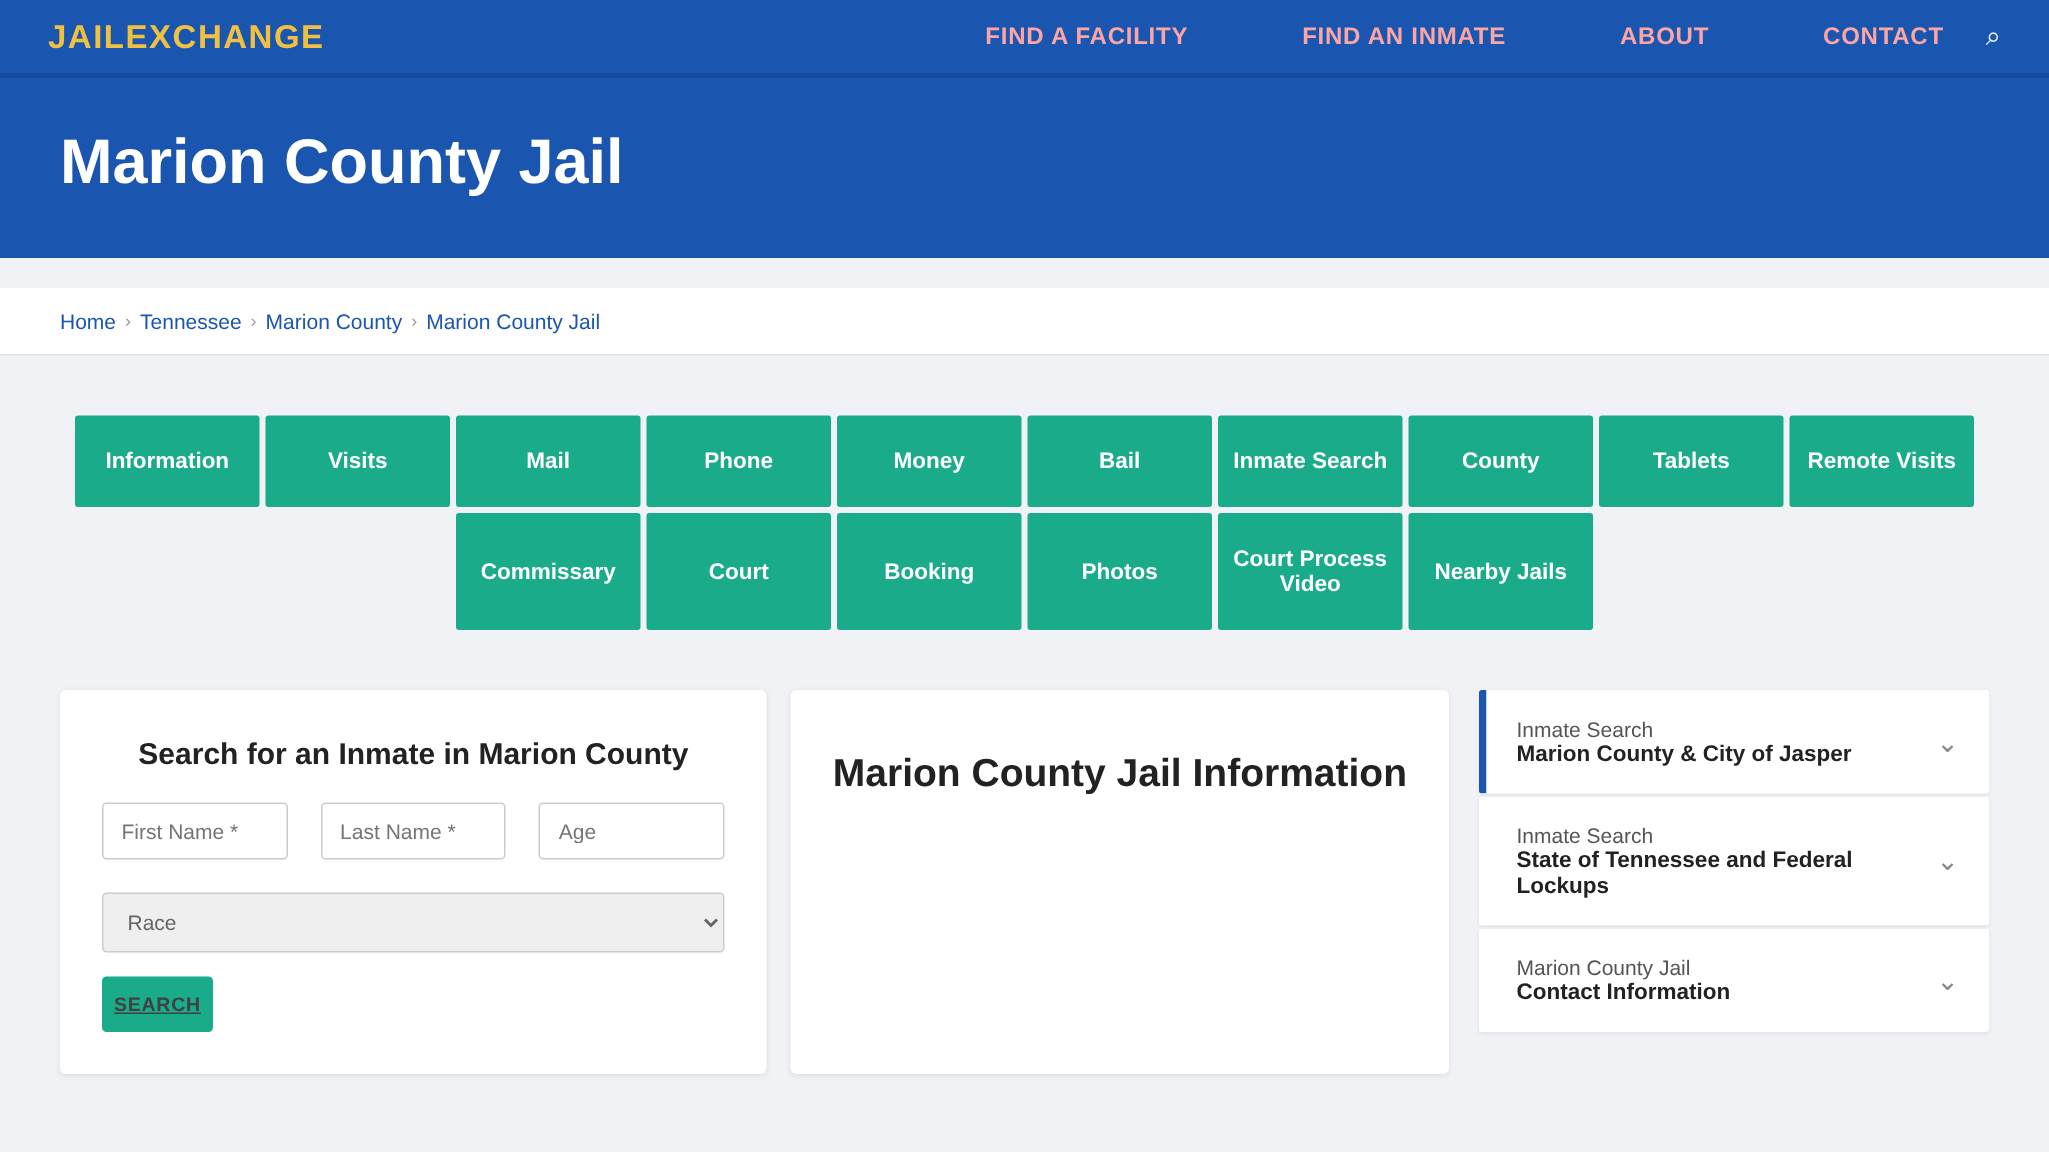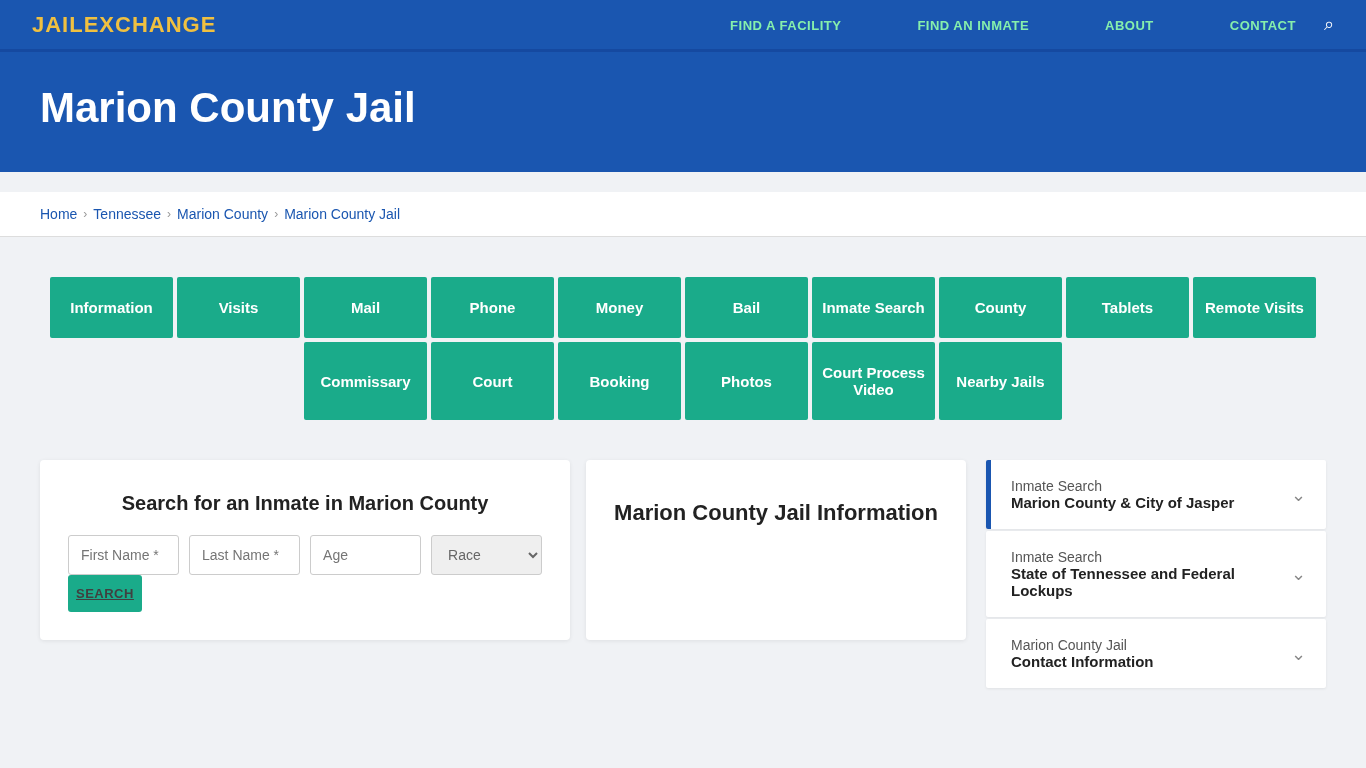--- a/index.html
+++ b/index.html
@@ -22,23 +22,23 @@
       letter-spacing: 1px;
     }
     .logo span { color: #f0c040; }
     .nav-links {
       display: flex;
       align-items: center;
       gap: 28px;
       list-style: none;
     }
     .nav-links li a {
-      color: #86efac;
+      color: #fca5a5;
       text-decoration: none;
-      font-size: 13px;
+      font-size: 16px;
       font-weight: 700;
       letter-spacing: 0.5px;
       text-transform: uppercase;
       padding-left: 48px;
     }
     .search-icon { color: #fff; font-size: 18px; cursor: pointer; }
 
     
     .hero {
       background: #1a56b0;
@@ -114,21 +114,22 @@
     }
     .search-panel h2 {
       font-size: 20px;
       font-weight: 700;
       text-align: center;
       margin-bottom: 20px;
       color: #222;
     }
     .search-fields {
       display: flex;
-      gap: 10px;
+      gap: 22px;
+      margin-bottom: 16px;
       flex-wrap: wrap;
     }
     .search-fields input, .search-fields select {
       border: 1px solid #ccc;
       border-radius: 3px;
       padding: 10px 12px;
       font-size: 14px;
       flex: 1;
       min-width: 100px;
       color: #666;
@@ -142,21 +143,21 @@
       font-weight: 700;
       letter-spacing: 0.5px;
       border-radius: 3px;
       cursor: pointer;
       text-transform: uppercase;
       text-decoration: underline;
     }
 
     
     .section-title {
-      font-size: 22px;
+      font-size: 26px;
       font-weight: 700;
       color: #222;
       margin-top: 20px;
     }
 
     
     .sidebar {
       width: 340px;
       min-width: 300px;
       display: flex;

